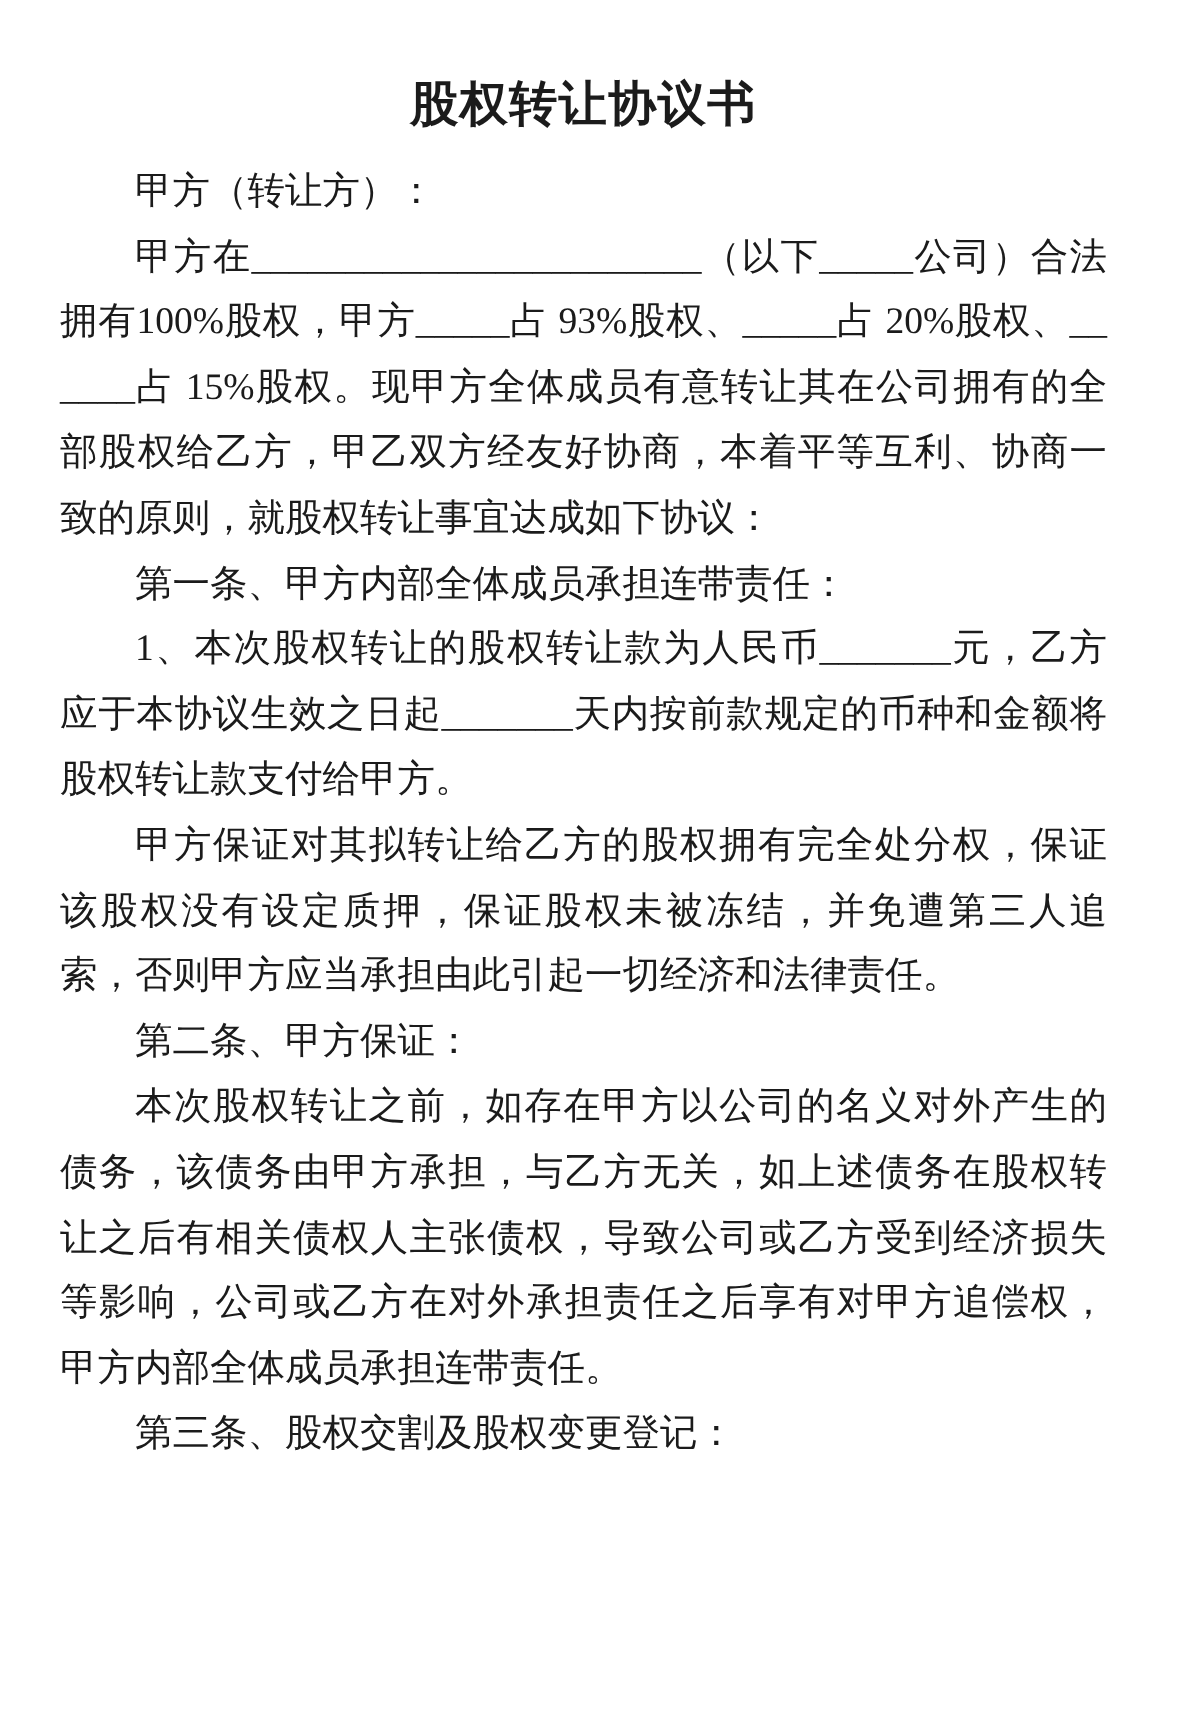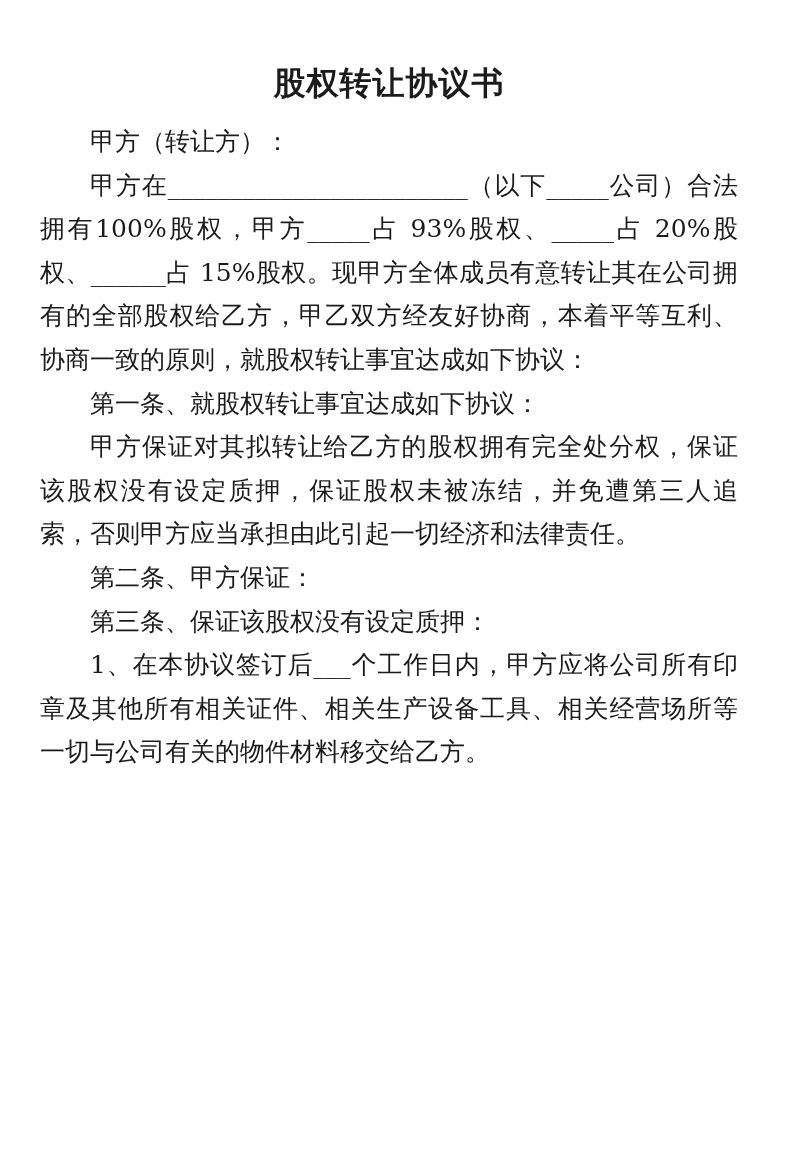--- a/index.html
+++ b/index.html
@@ -7,57 +7,59 @@
     padding: 0;
     background: #ffffff;
   }
   .page {
     position: relative;
     width: 784px;
     height: 1156px;
     box-sizing: border-box;
     background: #ffffff;
     color: #1b1b1b;
-    padding: 60px 46px 0 40px;
+    padding: 46px 46px 0 40px;
     overflow: hidden;
     font-family: "DejaVu Serif", "Liberation Serif", serif;
   }
   .title {
     margin: 0 0 14px 0;
     font-size: 32px;
     line-height: 46px;
     font-weight: 700;
     text-align: center;
     letter-spacing: 1px;
   }
   .para {
     margin: 0;
     font-size: 25px;
     line-height: 43.6px;
     text-align: justify;
     text-indent: 2em;
     word-break: break-all;
     overflow-wrap: anywhere;
+    font-family: Liberation Serif, serif;
   }
 </style>
 </head>
 <body>
 
 <div class="page">
   <h1 class="title">股权转让协议书</h1>
 
   <p class="para">甲方（转让方）：</p>
 
 
   <p class="para">甲方在________________________（以下_____公司）合法拥有100%股权，甲方_____占 93%股权、_____占 20%股权、______占 15%股权。现甲方全体成员有意转让其在公司拥有的全部股权给乙方，甲乙双方经友好协商，本着平等互利、协商一致的原则，就股权转让事宜达成如下协议：</p>
 
-  <p class="para">第一条、就股权转让事宜达成如下协议：</p>
+  <p class="para">第一条、甲方内部全体成员承担连带责任：</p>
 
+  <p class="para">1、本次股权转让的股权转让款为人民币_______元，乙方应于本协议生效之日起_______天内按前款规定的币种和金额将股权转让款支付给甲方。</p>
 
   <p class="para">甲方保证对其拟转让给乙方的股权拥有完全处分权，保证该股权没有设定质押，保证股权未被冻结，并免遭第三人追索，否则甲方应当承担由此引起一切经济和法律责任。</p>
 
   <p class="para">第二条、甲方保证：</p>
 
+  <p class="para">本次股权转让之前，如存在甲方以公司的名义对外产生的债务，该债务由甲方承担，与乙方无关，如上述债务在股权转让之后有相关债权人主张债权，导致公司或乙方受到经济损失等影响，公司或乙方在对外承担责任之后享有对甲方追偿权，甲方内部全体成员承担连带责任。</p>
 
-  <p class="para">第三条、保证该股权没有设定质押：</p>
+  <p class="para">第三条、股权交割及股权变更登记：</p>
 
-  <p class="para">1、在本协议签订后___个工作日内，甲方应将公司所有印章及其他所有相关证件、相关生产设备工具、相关经营场所等一切与公司有关的物件材料移交给乙方。</p>
 </div>
 
 </body></html>

